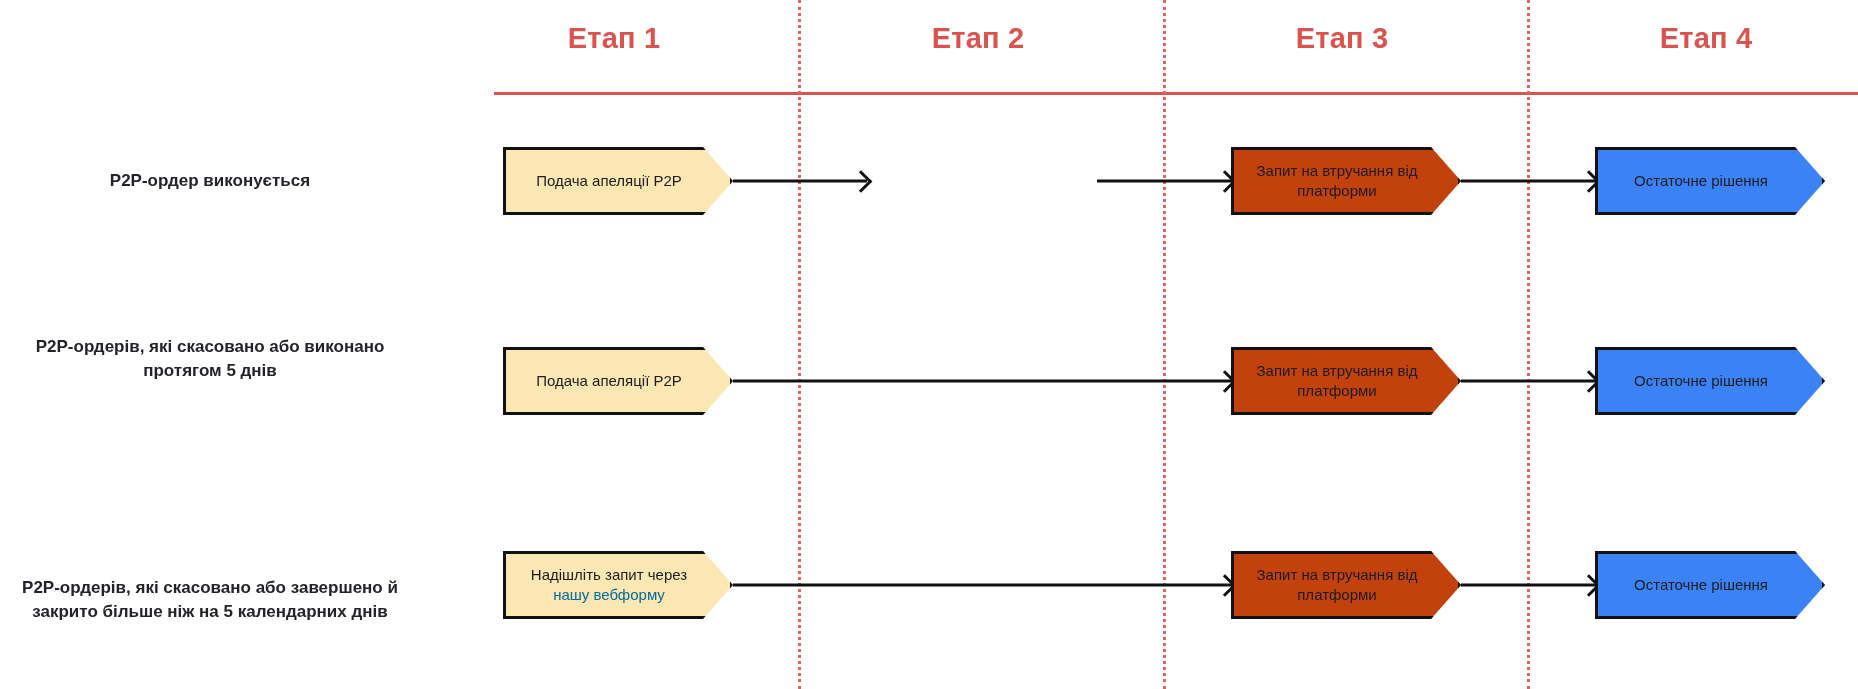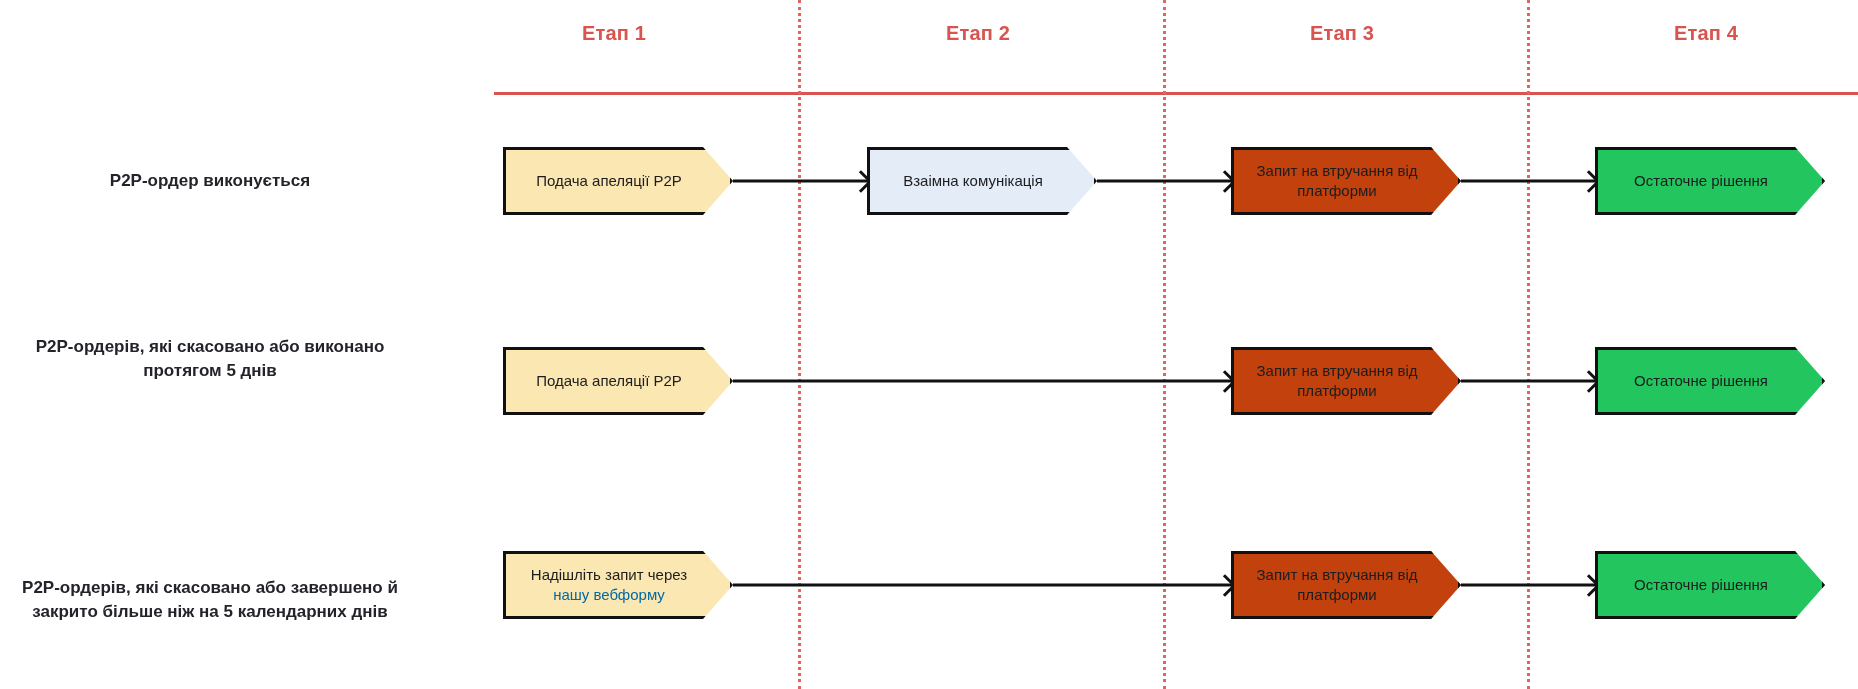--- a/index.html
+++ b/index.html
@@ -19,21 +19,21 @@
     height: 689px;
     background: #ffffff;
     overflow: hidden;
   }
 
   
   .stage-label {
     position: absolute;
     top: 22px;
     text-align: center;
-    font-size: 20px;
+    font-size: 29px;
     font-weight: bold;
     color: #d9534f;
     letter-spacing: .2px;
     white-space: nowrap;
   }
 
   .header-rule {
     position: absolute;
     left: 494px;
     right: 0px;
@@ -78,21 +78,21 @@
     padding: 4px 34px 4px 16px;
     border: 3px solid #111111;
     transform: translateY(-50%);
     clip-path: polygon(0 0, calc(100% - 30px) 0, 100% 50%, calc(100% - 30px) 100%, 0 100%);
   }
   .chev .chev-text { display: block; width: 100%; }
 
   .chev.c-amber { background: #fbe7b2; }
   .chev.c-blue  { background: #e4ecf7; }
   .chev.c-pink  { background: #c2410c; }
-  .chev.c-green { background: #22c55e; }
+  .chev.c-green { background: #3b82f6; }
 
   .chev a.weblink,
   .chev .weblink {
     color: #0369a1;
     text-decoration: none;
   }
 
   
   .arrow {
     position: absolute;
@@ -128,23 +128,20 @@
   <div class="stage-divider" style="left:1163px;"></div>
   <div class="stage-divider" style="left:1527px;"></div>
 
   <div class="row-label" style="top:181px;">P2P-ордер виконується</div>
 
   <div class="chev c-amber" style="left:503px;top:181px;width:230px;height:68px;">
     <span class="chev-text">Подача апеляції P2P</span>
   </div>
   <div class="arrow" style="left:733px;top:181px;width:134px;"></div>
 
-  <div class="chev c-blue" style="left:867px;top:181px;width:230px;height:68px;">
-    <span class="chev-text">Взаімна комунікація</span>
-  </div>
   <div class="arrow" style="left:1097px;top:181px;width:134px;"></div>
 
   <div class="chev c-pink" style="left:1231px;top:181px;width:230px;height:68px;">
     <span class="chev-text">Запит на втручання від платформи</span>
   </div>
   <div class="arrow" style="left:1461px;top:181px;width:134px;"></div>
 
   <div class="chev c-green" style="left:1595px;top:181px;width:230px;height:68px;">
     <span class="chev-text">Остаточне рішення</span>
   </div>

